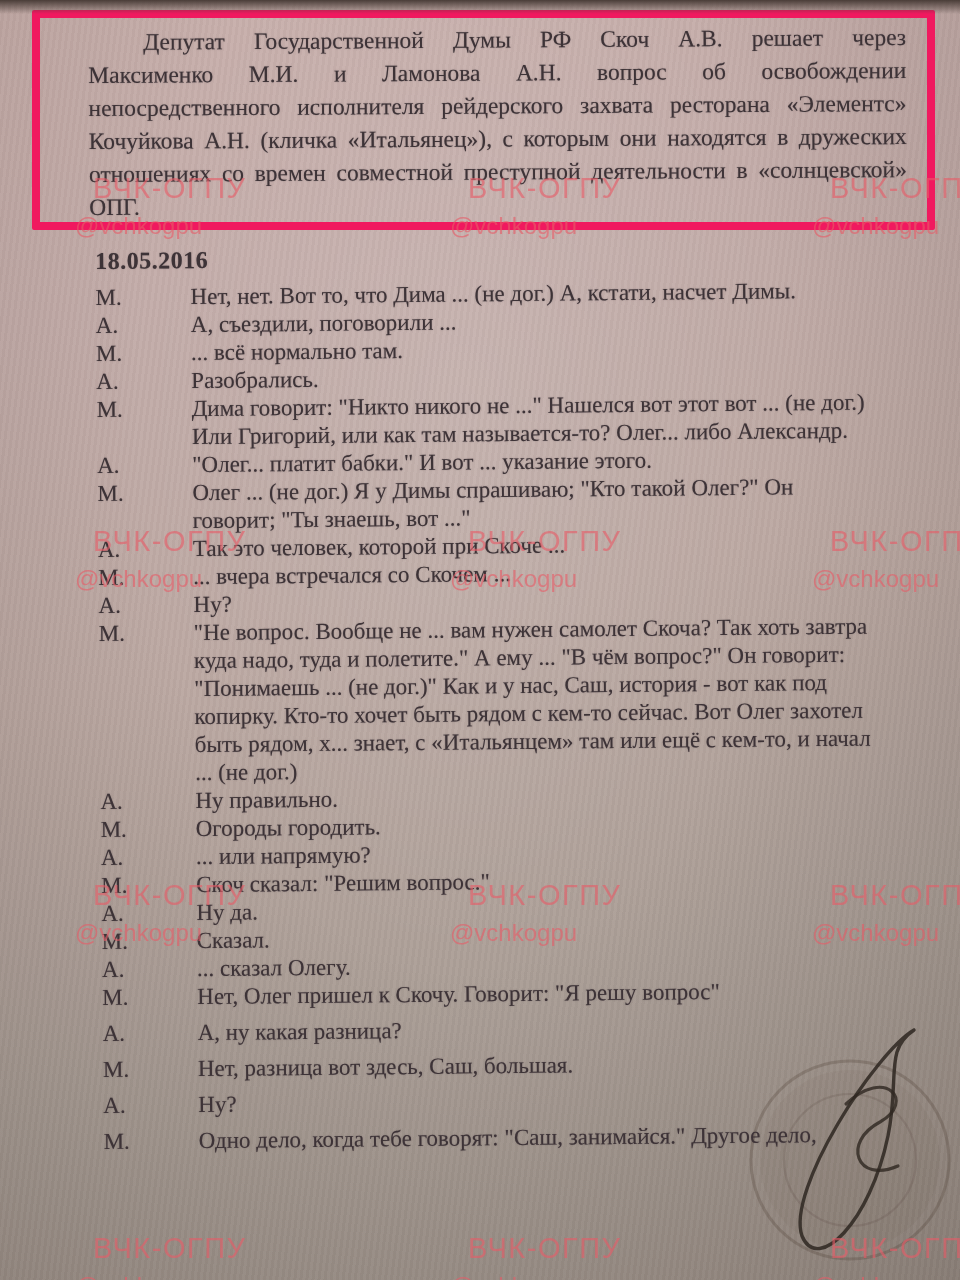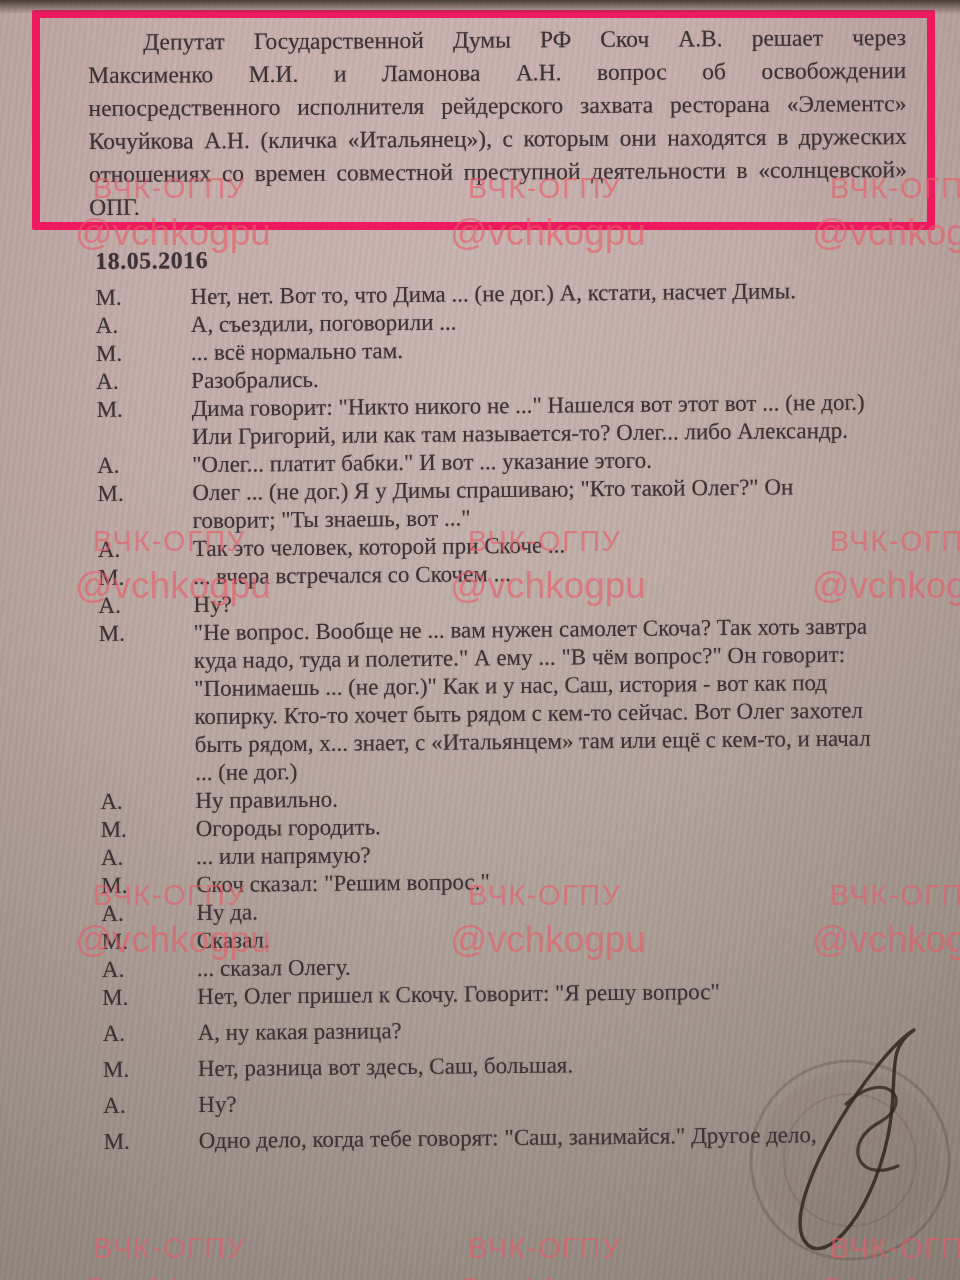--- a/index.html
+++ b/index.html
@@ -25,21 +25,21 @@
   }
 
   
   .wm-layer{position:absolute;inset:0;z-index:5;pointer-events:none;}
   .wm{
     position:absolute;
     font-family:Liberation Sans, sans-serif;
     line-height:1;white-space:nowrap;margin-top:29px;
   }
   .wm .l1{font-size:29px;letter-spacing:1.5px;padding-left:18px;}
-  .wm .l2{font-size:37px;margin-top:11px;}
+  .wm .l2{font-size:24px;margin-top:11px;}
 
   
   .red-frame{
     position:absolute;left:32px;top:10px;width:887px;height:204px;
     border:8px solid #f0195f;border-radius:2px;z-index:4;
   }
 
   
   .intro{
     position:absolute;left:88px;top:26px;width:818px;z-index:3;

